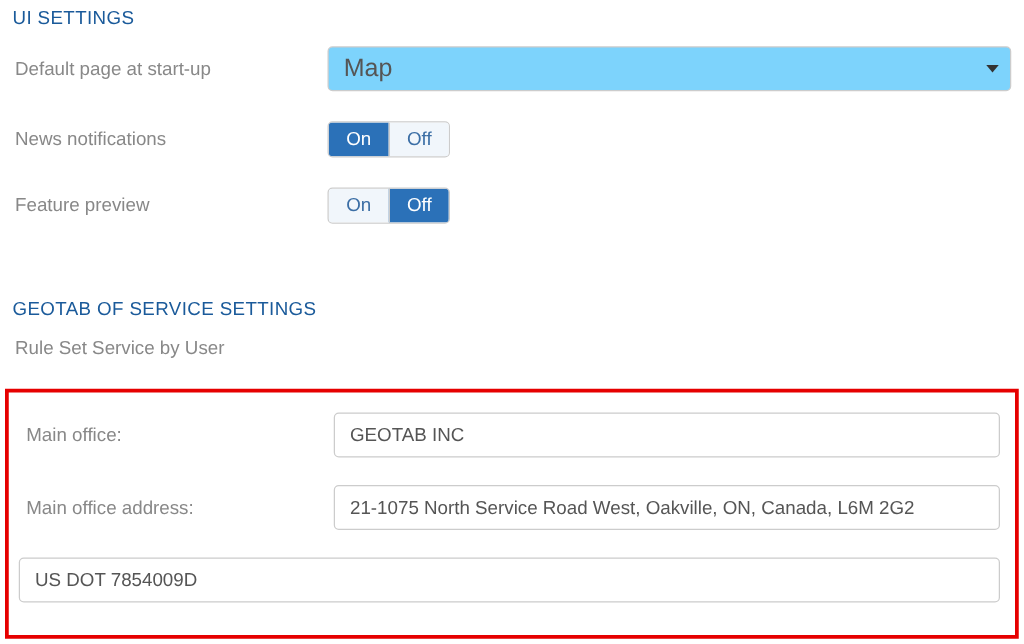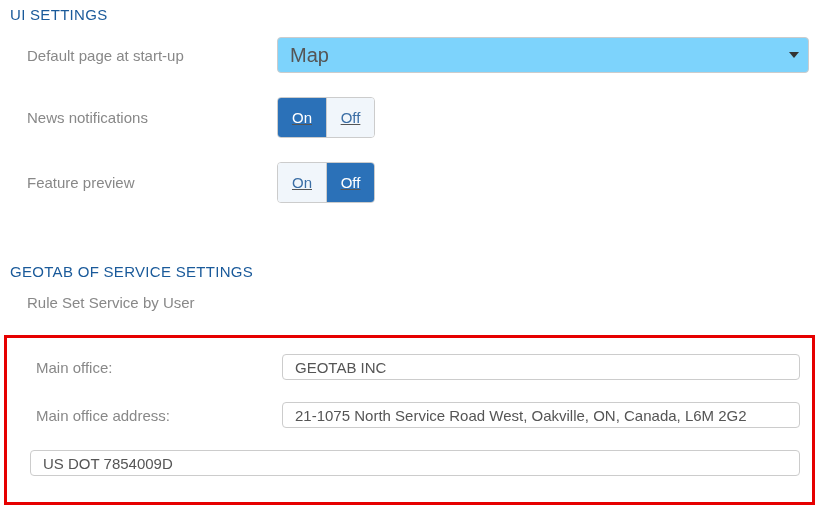--- a/index.html
+++ b/index.html
@@ -15,21 +15,20 @@
     color: #1a5a9a;
     font-weight: 400;
     font-size: 15px;
     letter-spacing: 0.3px;
     margin-bottom: 14px;
   }
   .row {
     display: flex;
     align-items: center;
     margin-bottom: 24px;
-    margin-left: 15px;
   }
   .label {
     width: 252px;
     color: #888;
     font-size: 15px;
     padding-left: 2px;
   }
   .control {
     flex: 1;
   }
@@ -56,35 +55,34 @@
     top: 50%;
     transform: translateY(-50%);
     width: 0; height: 0;
     border-left: 5px solid transparent;
     border-right: 5px solid transparent;
     border-top: 6px solid #333;
     pointer-events: none;
   }
   .textfield {
     width: 100%;
-    height: 26px;
+    height: 36px;
     border: 1px solid #ccc;
     border-radius: 4px;
     padding: 0 12px;
     font-size: 15px;
     color: #555;
     background: #fff;
   }
   .toggle {
     display: inline-flex;
     border: 1px solid #ccc;
     border-radius: 4px;
     overflow: hidden;
-    height: 41px;
-    text-decoration: underline;
+    height: 29px;
   }
   .toggle-btn {
     display: flex;
     align-items: center;
     justify-content: center;
     width: 48px;
     font-size: 15px;
     cursor: pointer;
     user-select: none;
     background: #f1f6fb;

